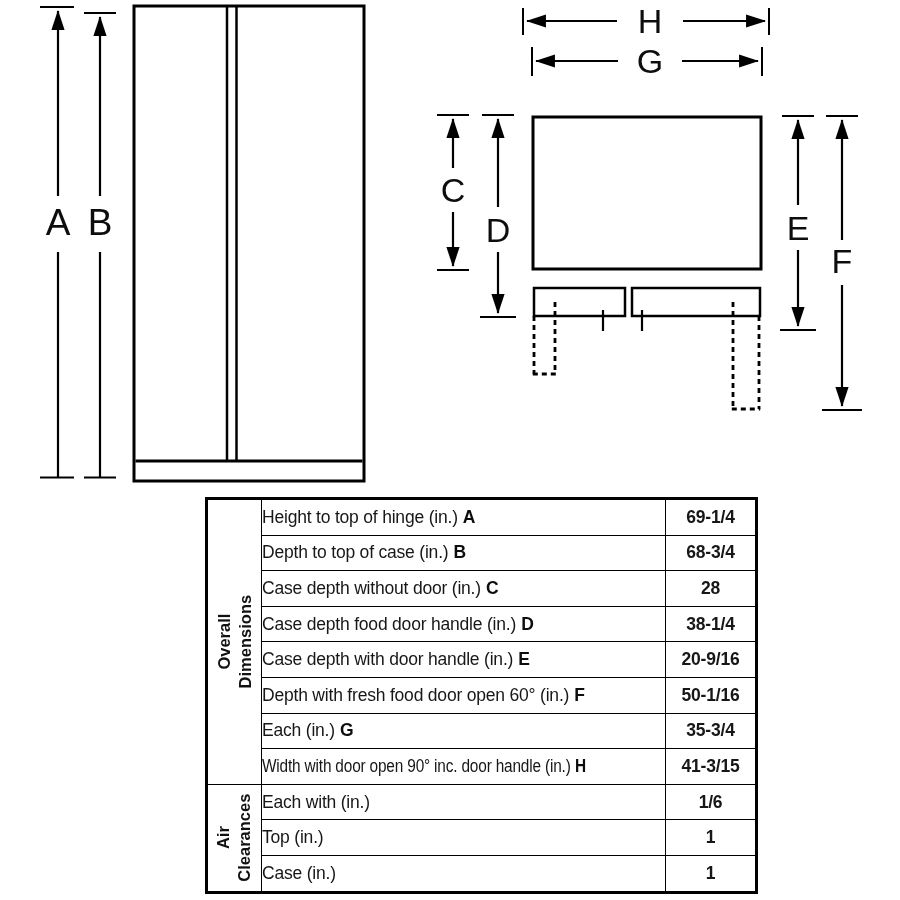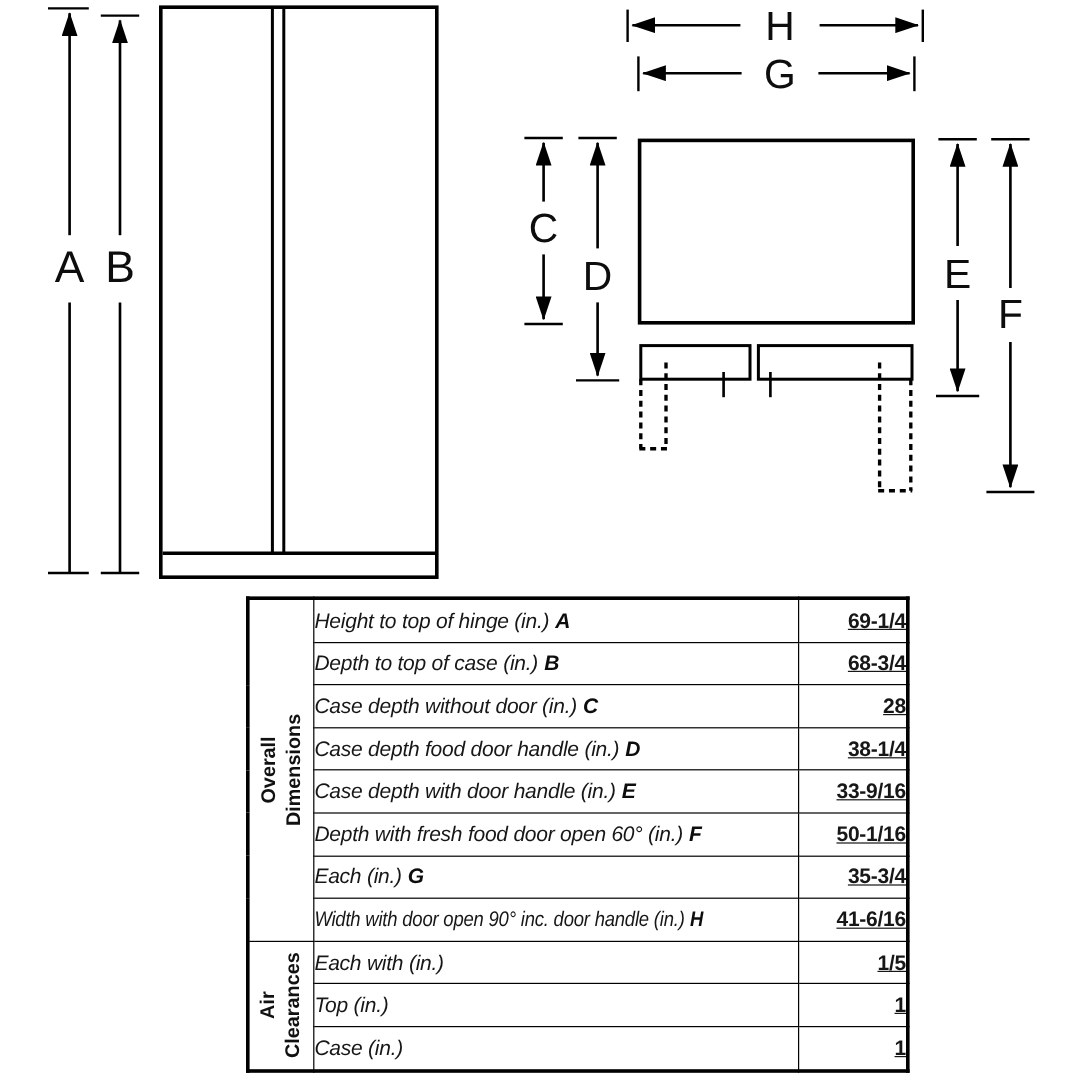--- a/index.html
+++ b/index.html
@@ -28,25 +28,25 @@
     font-size:17.5px; color:#171717;
   }
   td.group { position:relative; }
   .vcenter { position:absolute; inset:0; display:flex; align-items:center; justify-content:center; }
   .vtext {
     transform:rotate(-90deg);
     display:flex; flex-direction:column; align-items:center;
     font-weight:700; font-size:16.5px; line-height:1.25;
     white-space:nowrap; color:#111;
   }
-  td.desc { padding-left:8px; letter-spacing:-0.2px;font-style:italic; }
+  td.desc { padding-left:8px; letter-spacing:-0.2px; }
   .dwrap { display:inline-block; white-space:nowrap; }
   .dwrap.cond { transform:scaleX(0.88); transform-origin:0 60%; }
   .key { font-weight:700; margin-left:5px; color:#0d0d0d; }
-  td.val { text-align:right; font-weight:700; letter-spacing:-0.2px; color:#0d0d0d;text-decoration:underline; }
+  td.val { text-align:center; font-weight:700; letter-spacing:-0.2px; color:#0d0d0d; }
 </style>
 </head>
 <body>
 
 <div class="page">
 
   <svg class="diagram-svg" width="900" height="495" viewBox="0 0 900 495">
     <defs>
       <marker id="ah" viewBox="0 0 9 6" refX="8.6" refY="3" markerWidth="9" markerHeight="6" orient="auto" markerUnits="strokeWidth">
         <path d="M0 0 L9 3 L0 6 Z" fill="#000"></path>
@@ -184,54 +184,54 @@
         <tr>
           <td class="desc">
             <span class="dwrap"><span>Case depth food door handle (in.)</span><b class="key">D</b></span>
           </td>
           <td class="val">38-1/4</td>
         </tr>
         <tr>
           <td class="desc">
             <span class="dwrap"><span>Case depth with door handle (in.)</span><b class="key">E</b></span>
           </td>
-          <td class="val">33-9/16</td>
+          <td class="val">20-9/16</td>
         </tr>
         <tr>
           <td class="desc">
             <span class="dwrap"><span>Depth with fresh food door open 60° (in.)</span><b class="key">F</b></span>
           </td>
           <td class="val">50-1/16</td>
         </tr>
         <tr>
           <td class="desc">
             <span class="dwrap"><span>Each (in.)</span><b class="key">G</b></span>
           </td>
           <td class="val">35-3/4</td>
         </tr>
         <tr>
           <td class="desc">
             <span class="dwrap cond"><span>Width with door open 90° inc. door handle (in.)</span><b class="key">H</b></span>
           </td>
-          <td class="val">41-6/16</td>
+          <td class="val">41-3/15</td>
         </tr>
 
         <tr>
           <td class="group" rowspan="3">
             <div class="vcenter">
                 <div class="vtext">
               <span>Air</span>
               <span>Clearances</span>
             </div>
               </div>
           </td>
           <td class="desc">
             <span class="dwrap"><span>Each with (in.)</span></span>
           </td>
-          <td class="val">1/5</td>
+          <td class="val">1/6</td>
         </tr>
         <tr>
           <td class="desc">
             <span class="dwrap"><span>Top (in.)</span></span>
           </td>
           <td class="val">1</td>
         </tr>
         <tr>
           <td class="desc">
             <span class="dwrap"><span>Case (in.)</span></span>

